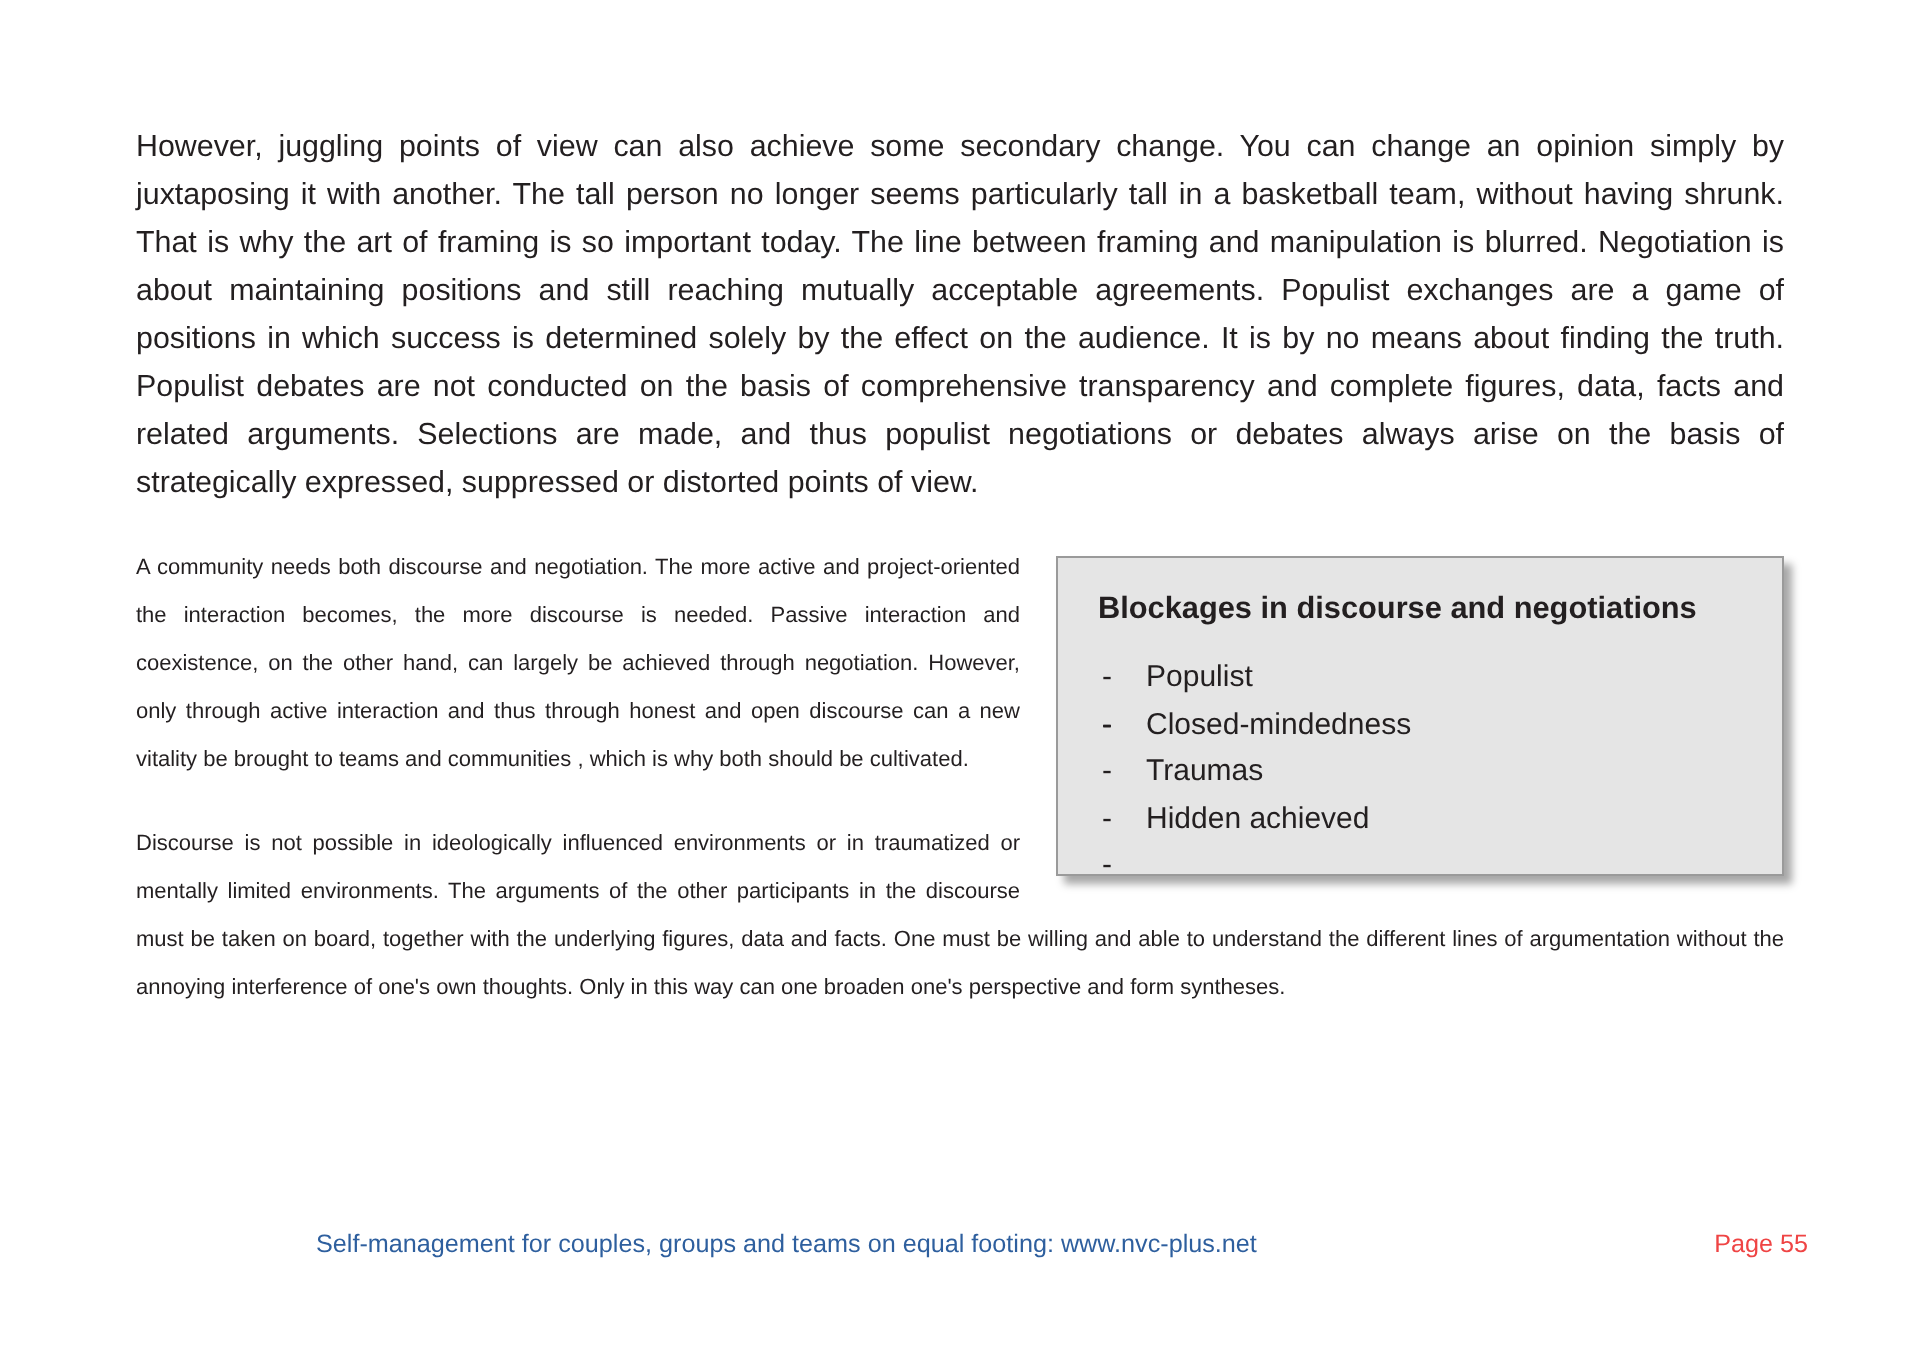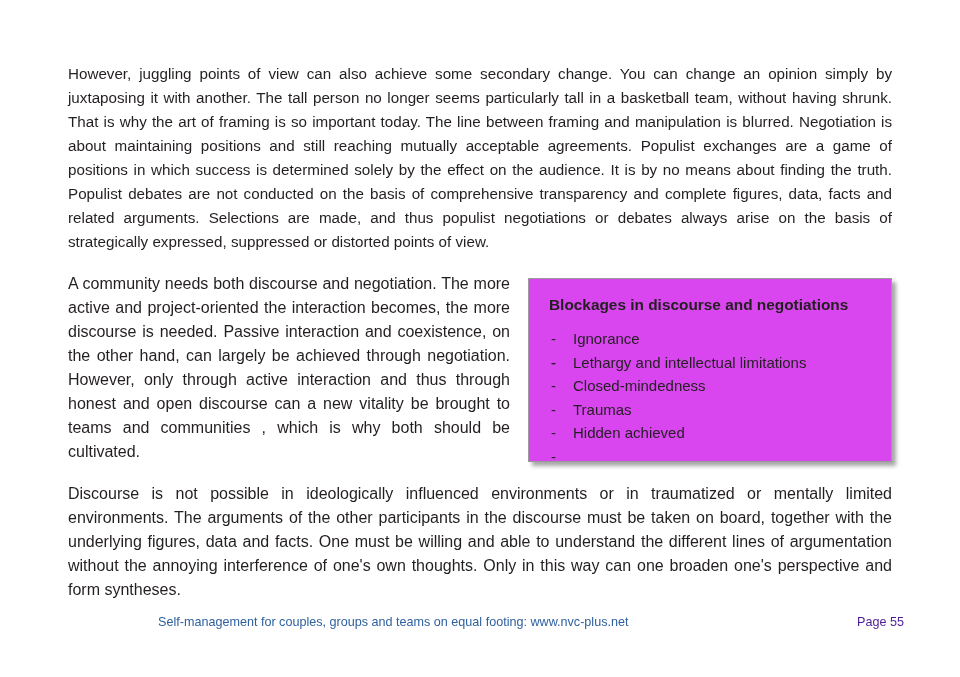--- a/index.html
+++ b/index.html
@@ -37,21 +37,21 @@
 
   
   .wrap-section {
     position: relative;
   }
   .callout {
     float: right;
     width: 364px;
     margin: 6px 0 8px 18px;
     box-sizing: border-box;
-    background: #d946ef;
+    background: #e5e5e5;
     border: 1px solid #9a9a9a;
     box-shadow: 4px 4px 4px rgba(0,0,0,0.35);
     padding: 14px 16px 16px 16px;
   }
   .callout-title {
     font-size: 15.4px;
     font-weight: bold;
     color: #231f20;
     margin: 2px 0 12px 4px;
     line-height: 20px;
@@ -67,21 +67,21 @@
     color: #231f20;
     padding-left: 28px;
     position: relative;
   }
   .callout-list li .dash {
     position: absolute;
     left: 6px;
     top: 0;
   }
   .narrow-para {
-    font-size: 16px;
+    font-size: 11px;
     line-height: 24px;
     text-align: justify;
     color: #231f20;
     margin: 0 0 18px 0;
   }
   .clearer { clear: both; height: 0; }
 
   .footer {
     position: absolute;
     left: 68px;
@@ -94,39 +94,39 @@
   .footer-center {
     position: absolute;
     left: 90px;
     top: 0;
     color: #2e5f9e;
   }
   .footer-right {
     position: absolute;
     right: 0;
     top: 0;
-    color: #4c1d95;
+    color: #ef4444;
   }
 </style>
 </head>
 <body>
 
 <div class="page">
   <div class="content">
 
     <p class="para">However, juggling points of view can also achieve some secondary change. You can change an opinion simply by juxtaposing it with another. The tall person no longer seems particularly tall in a basketball team, without having shrunk. That is why the art of framing is so important today. The line between framing and manipulation is blurred. Negotiation is about maintaining positions and still reaching mutually acceptable agreements. Populist exchanges are a game of positions in which success is determined solely by the effect on the audience. It is by no means about finding the truth. Populist debates are not conducted on the basis of comprehensive transparency and complete figures, data, facts and related arguments.  Selections are made, and thus populist negotiations or debates always arise on the basis of strategically expressed, suppressed or distorted points of view.</p>
 
     <div class="wrap-section">
 
       <aside class="callout">
         <div class="callout-title">Blockages in discourse and negotiations</div>
         <ul class="callout-list">
-          <li><span class="dash">-</span><span>Ignorance</span></li>
+          <li><span class="dash">-</span><span>Populist</span></li>
           <li><span class="dash">-</span></li>
-          <li><span class="dash">-</span><span>Lethargy and intellectual limitations</span></li>
+          <li><span class="dash">-</span></li>
           <li><span class="dash">-</span><span>Closed-mindedness</span></li>
           <li><span class="dash">-</span><span>Traumas</span></li>
           <li><span class="dash">-</span><span>Hidden achieved</span></li>
           <li><span class="dash">-</span></li>
         </ul>
       </aside>
 
       <p class="narrow-para">A community needs both discourse and negotiation. The more active and project-oriented the interaction becomes, the more discourse is needed. Passive interaction and coexistence, on the other hand, can largely be achieved through negotiation. However, only through active interaction and thus through honest and open discourse can a new vitality be brought to teams and communities , which is why both should be cultivated.</p>
       <p class="narrow-para">Discourse is not possible in ideologically influenced environments or in traumatized or mentally limited environments. The arguments of the other participants in the discourse must be taken on board, together with the underlying figures, data and facts. One must be willing and able to understand the different lines of argumentation without the annoying interference of one's own thoughts. Only in this way can one broaden one's perspective and form syntheses.</p>
 

